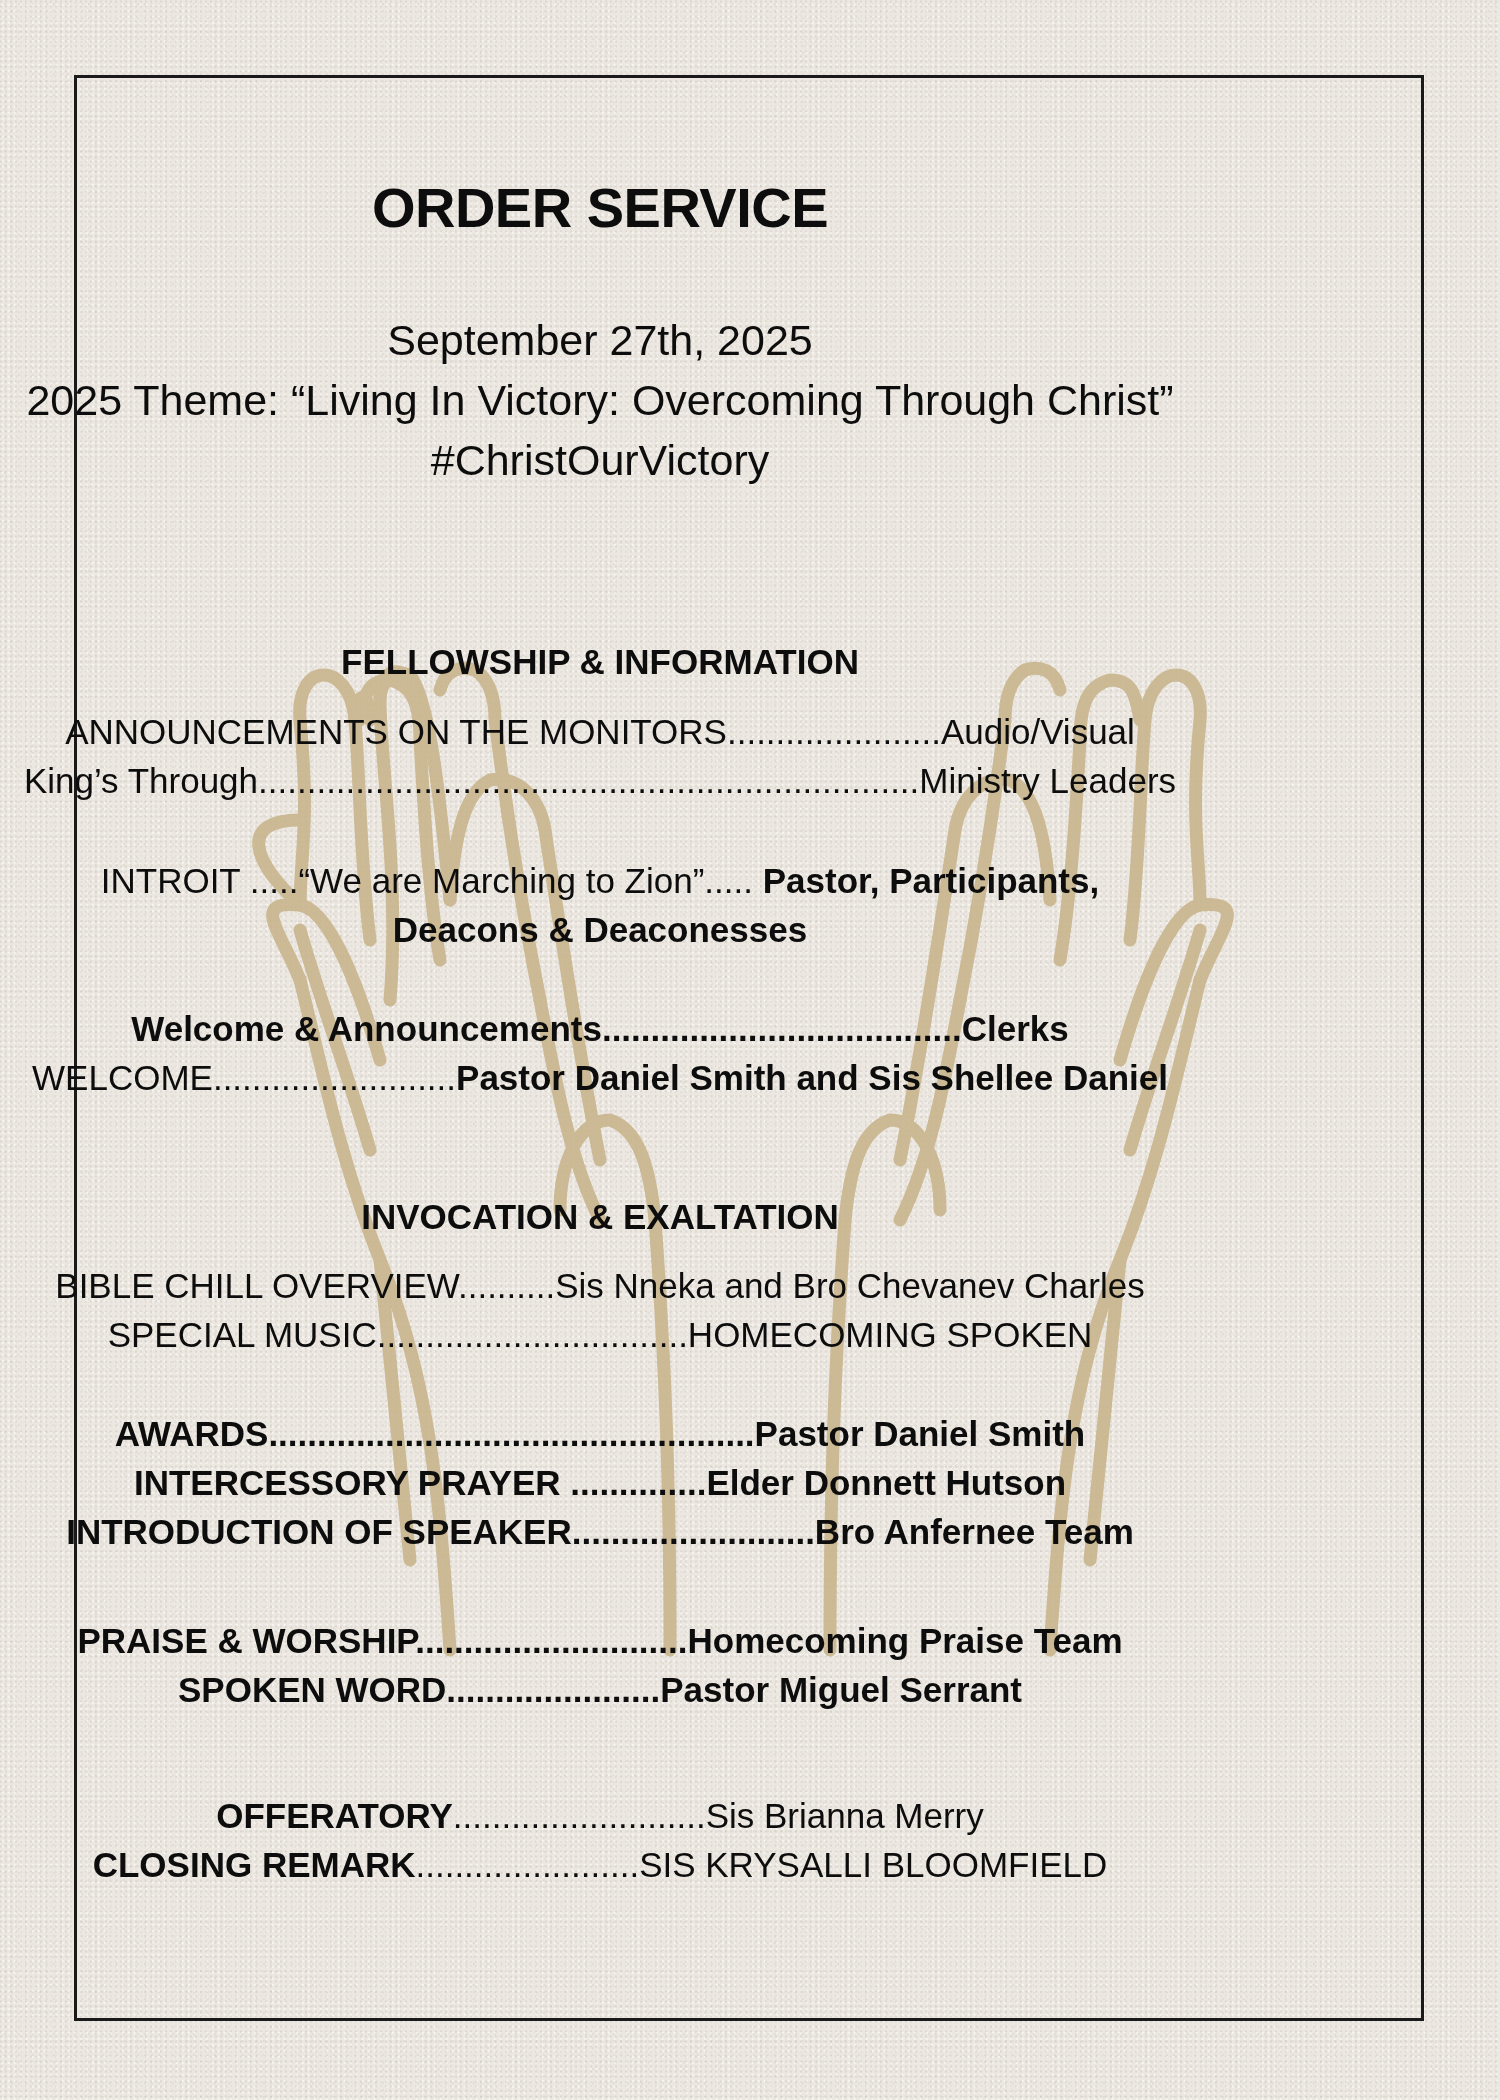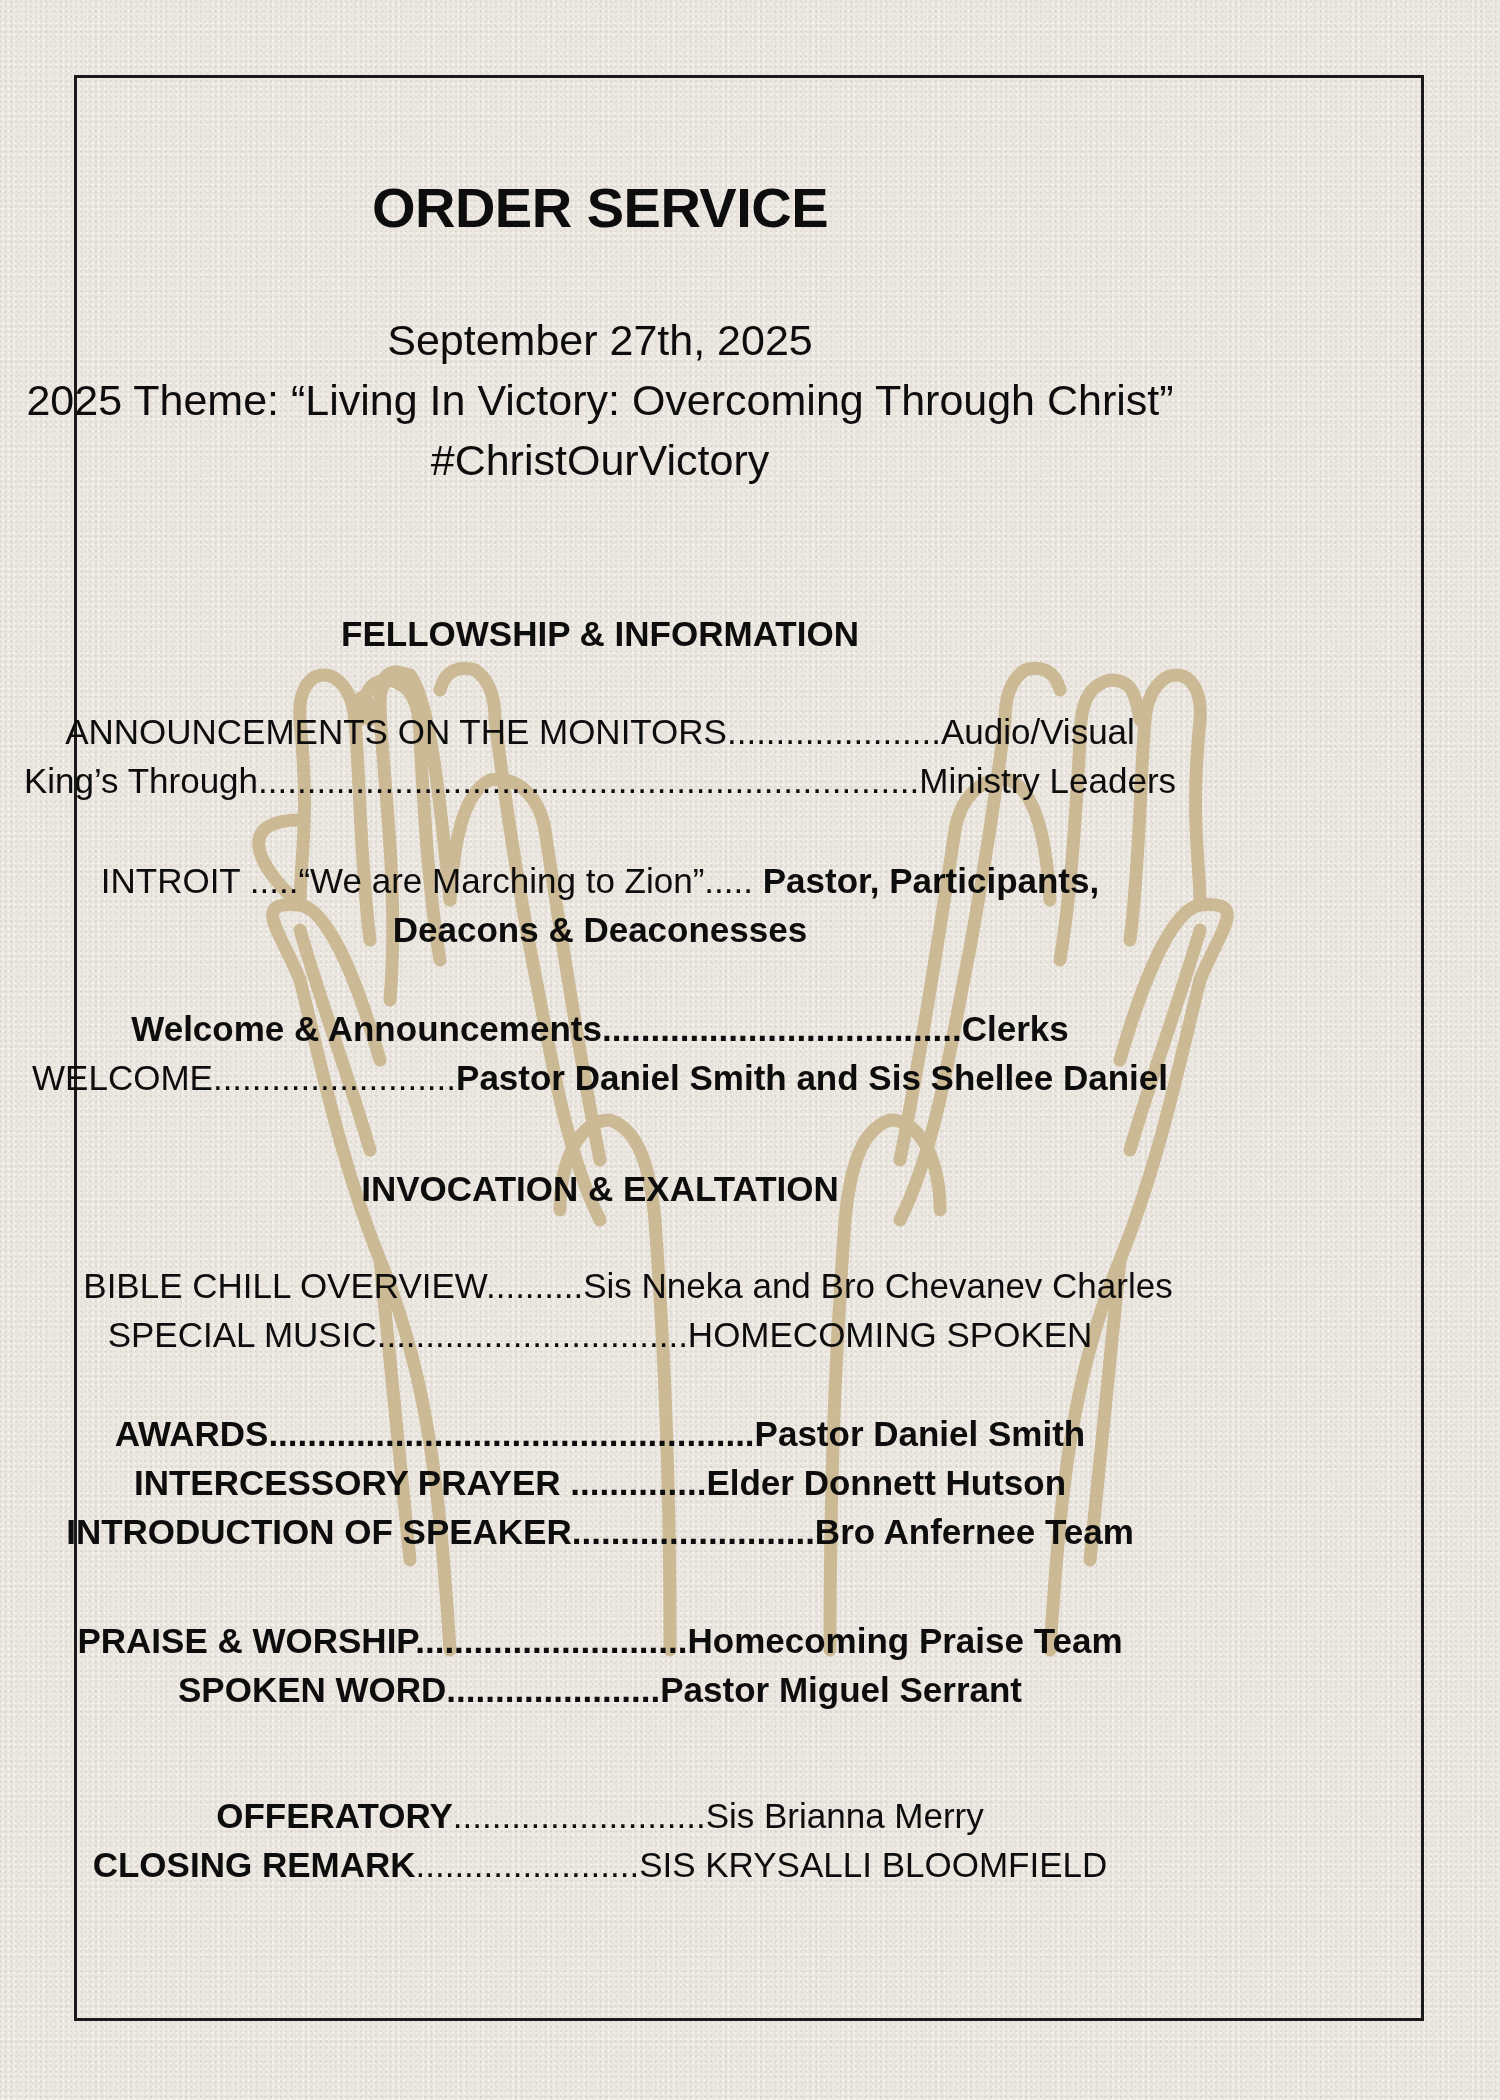--- a/index.html
+++ b/index.html
@@ -21,21 +21,21 @@
   .hands {
     position: absolute; left: 0; top: 0; width: 1500px; height: 2100px;
     pointer-events: none;
   }
   .line {
     position: absolute; left: 0; width: 1200px; text-align: center; white-space: nowrap;
     font-size: 35px; line-height: 48px;
   }
   .title { font-size: 56px; font-weight: bold; top: 173px; line-height: 70px; letter-spacing: -0.5px; }
   .sub { font-size: 43px; line-height: 60px; }
-  .heading { font-weight: bold; font-size: 35px; }
+  .heading { font-weight: bold; font-size: 35px; margin-top: 28px; }
   .b { font-weight: bold; }
 </style>
 </head>
 <body>
 
 <svg class="hands" viewBox="0 0 1500 2100" xmlns="http://www.w3.org/2000/svg">
   <g fill="none" stroke="#c9b58d" stroke-width="13" stroke-linecap="round" stroke-linejoin="round" opacity="0.9">
 
     <path d="M450 1650 C440 1500 430 1380 380 1260 C340 1160 320 1060 300 980"></path>
     <path d="M300 980 C280 930 250 900 300 905 C330 910 360 990 380 1060"></path>
@@ -89,21 +89,21 @@
 
 <div class="line b" style="top:1005px;text-align:center;">
   <span>Welcome &amp; Announcements</span><span>.....................................</span><span>Clerks</span>
 </div>
 <div class="line" style="top:1054px;">
   <span>WELCOME</span><span>.........................</span><span class="b">Pastor Daniel Smith and Sis Shellee Daniel</span>
 </div>
 
 <div class="line heading" style="top:1165px;">INVOCATION &amp; EXALTATION</div>
 
-<div class="line" style="top:1262px;padding-left:28px;">
+<div class="line" style="top:1262px;">
   <span>BIBLE CHILL OVERVIEW</span><span>..........</span><span>Sis Nneka and Bro Chevanev Charles</span>
 </div>
 <div class="line" style="top:1311px;">
   <span>SPECIAL MUSIC</span><span>................................</span><span>HOMECOMING SPOKEN</span>
 </div>
 
 <div class="line b" style="top:1410px;">
   <span>AWARDS</span><span>..................................................</span><span>Pastor Daniel Smith</span>
 </div>
 <div class="line b" style="top:1459px;">

